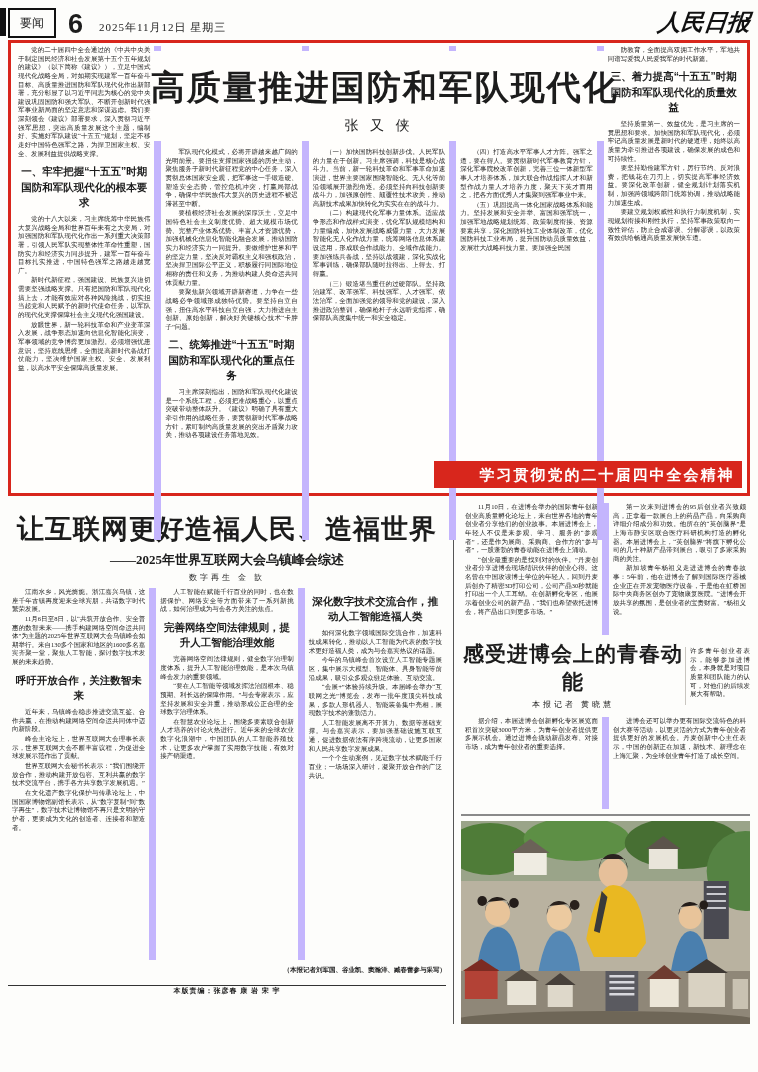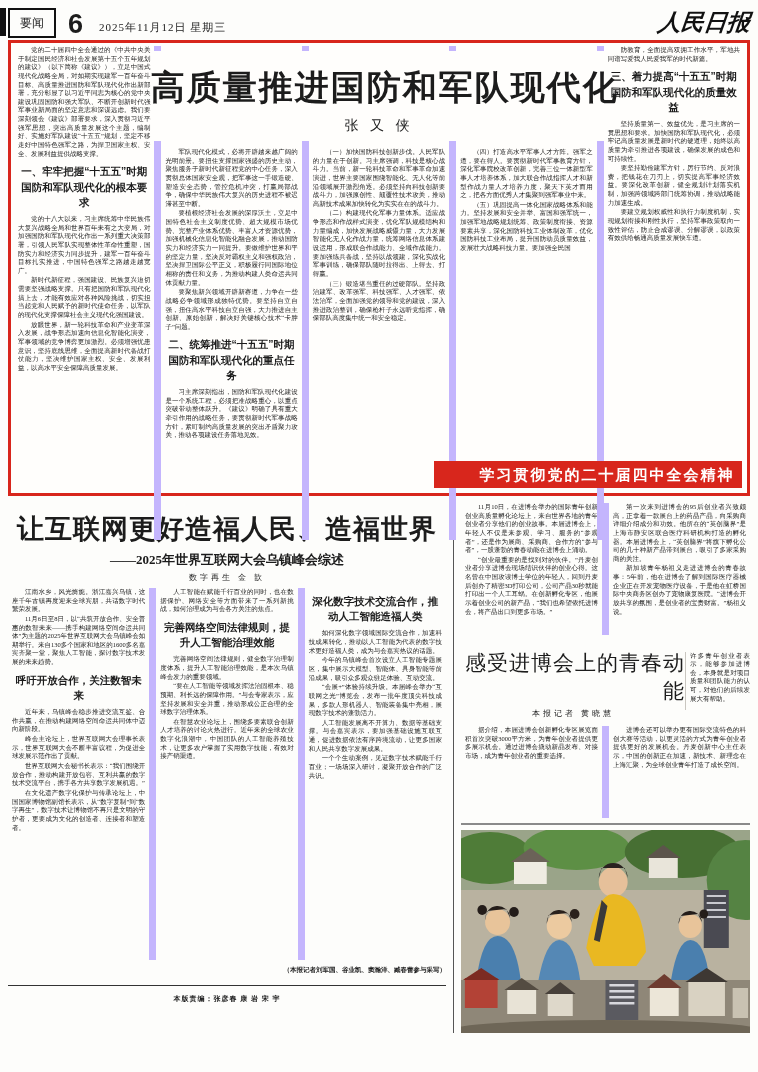--- a/index.html
+++ b/index.html
@@ -39,29 +39,29 @@
   
   .lower{display:flex;margin-top:7px;gap:7px;}
   .vrule{width:1px;background:#555;}
   .inet{width:438px;box-sizing:border-box;}
   .inet h1{margin:8px 0 2px;text-align:center;font-family:"Liberation Sans","DejaVu Sans",sans-serif;
            font-weight:bold;font-size:27px;letter-spacing:1px;}
   .inet .sub{text-align:center;font-weight:bold;font-size:13px;margin:4px 0 3px;}
   .byline{text-align:center;font-size:8px;letter-spacing:3px;color:#222;margin:3px 0 5px;}
   .inet-cols{height:372px;}
   .credit{font-size:6.5px;text-align:right;margin-top:6px;font-weight:bold;}
-  .editors{border-top:1px solid #333;margin-top:10px;padding-top:8px;text-align:center;
+  .editors{border-top:1px solid #333;margin-top:10px;text-align:center;
            font-size:7px;letter-spacing:1px;font-weight:bold;}
   
   .expo{flex:1;box-sizing:border-box;display:flex;flex-direction:column;}
   .expo-cols-top{height:132px;}
   .expo-title-row{display:flex;align-items:center;margin:2px 0;}
   .expo-title-block{flex:1;text-align:center;}
-  .expo-title-block h2{margin:12px 0 3px;font-family:"Liberation Sans","DejaVu Sans",sans-serif;
-                       font-weight:normal;font-size:21px;letter-spacing:1px;text-align:right;}
+  .expo-title-block h2{margin:3px 0 3px;font-family:"Liberation Sans","DejaVu Sans",sans-serif;
+                       font-weight:bold;font-size:21px;letter-spacing:1px;}
   .side-note{width:60px;font-size:6.5px;line-height:1.33;text-align:justify;overflow:hidden;
              height:58px;border-left:1px solid #c9c6c0;padding-left:4px;}
   .expo-cols-bot{height:92px;}
   .photo-wrap{border-top:2px solid #8a8a8a;margin-top:5px;padding-top:5px;}
   .photo{width:100%;height:203px;display:block;}
 </style>
 </head>
 <body>
 
 <div class="page">

